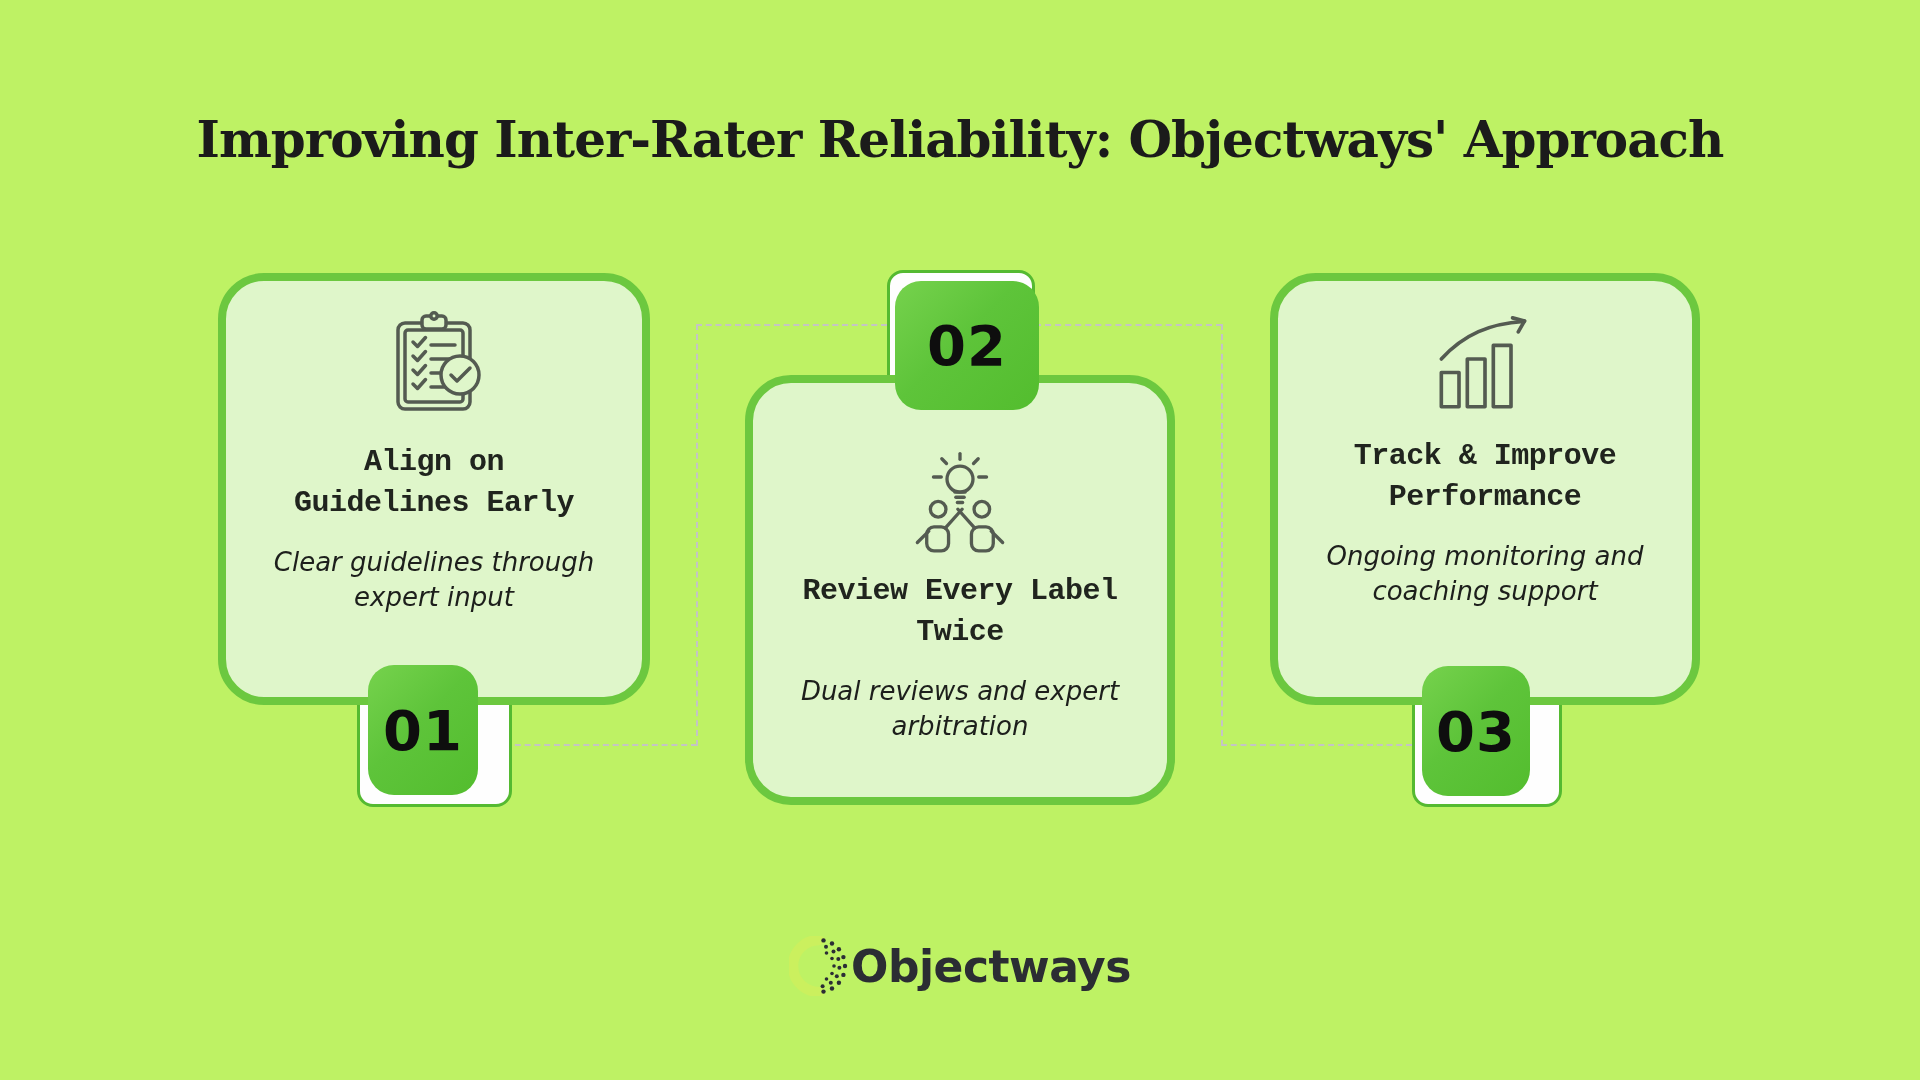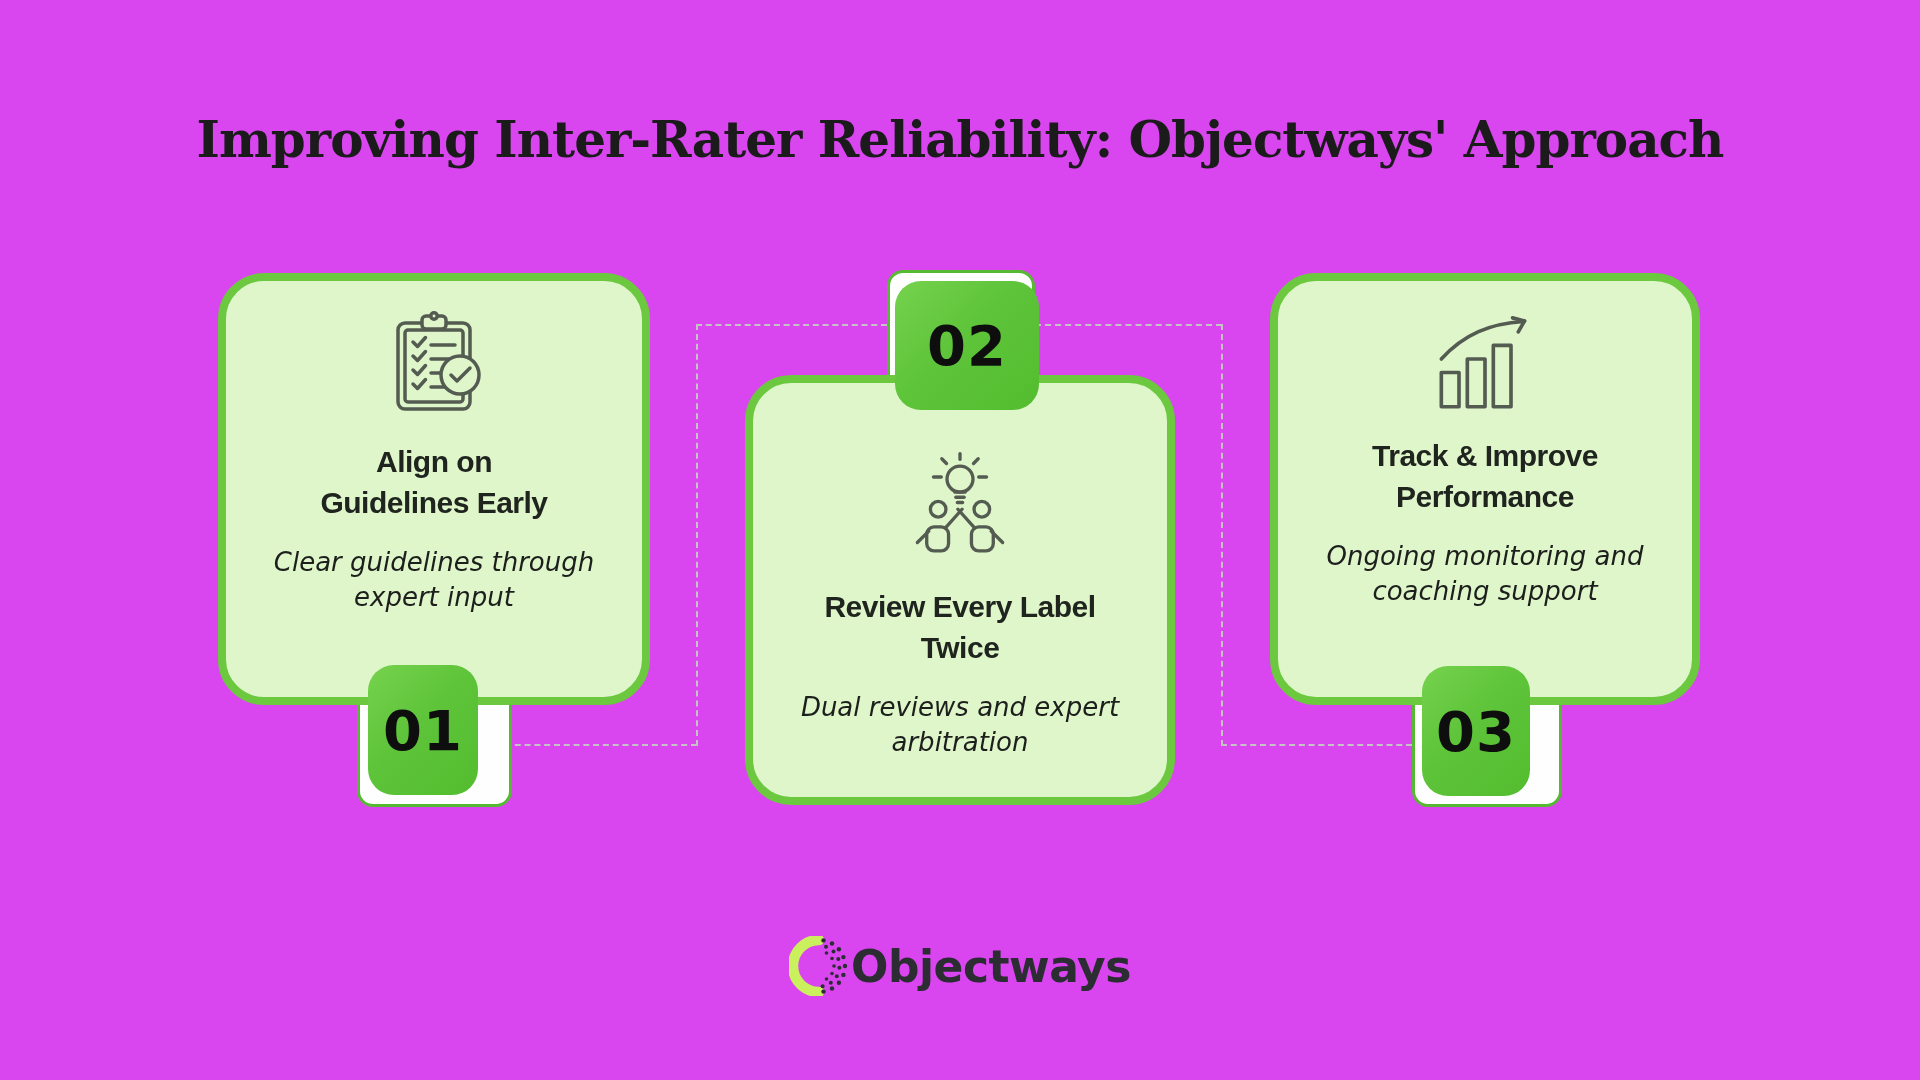--- a/index.html
+++ b/index.html
@@ -1,19 +1,19 @@
 <!DOCTYPE html>
 <html><head>
 <meta charset="utf-8">
 <style>
   * { margin:0; padding:0; box-sizing:border-box; }
   html,body { background:#fdfdfb; }
   .canvas {
     position:relative; width:1920px; height:1080px;
-    background:#d946ef; overflow:hidden;
+    background:#bef264; overflow:hidden;
     font-family:"DejaVu Sans", sans-serif;
   }
   .main-title {
     position:absolute; top:110px; left:0; width:100%;
     text-align:center;
     font-family:"DejaVu Serif", serif; font-weight:700;
     font-size:50px; letter-spacing:-1px; color:#1b1b1b;
   }
   
   .dash { position:absolute; z-index:0; }
@@ -50,25 +50,25 @@
     background:linear-gradient(135deg,#76d24d 0%,#5ec43a 45%,#53bd2e 100%);
     font-weight:bold; font-size:56px; color:#0e0e0e; letter-spacing:1px;
   }
   .badge1 { left:368px;  top:665px; width:110px; height:130px; }
   .badge2 { left:895px;  top:281px; width:144px; height:129px; }
   .badge3 { left:1422px; top:666px; width:108px; height:130px; }
   
   .step-icon { margin-top:30px; }
   .card2 .step-icon { margin-top:68px; }
   .card-title {
-    font-family:Liberation Sans, sans-serif; font-weight:700;
+    font-family:Liberation Mono, monospace; font-weight:700;
     font-size:30px; line-height:1.36; color:#20241e;
     letter-spacing:-0.5px; margin-top:27px;
   }
-  .card2 .card-title { margin-top:32px; }
+  .card2 .card-title { margin-top:16px; }
   .card-desc {
     font-size:26px; line-height:1.35; color:#1d1f1c; margin-top:21px;font-style:italic;
   }
   
   .logo-row {
     position:absolute; top:936px; left:0; width:100%;
     display:flex; justify-content:center; align-items:center; gap:2px;
   }
   .logo-text {
     font-weight:bold; font-size:44px; color:#2b2d33; letter-spacing:-0.5px;

